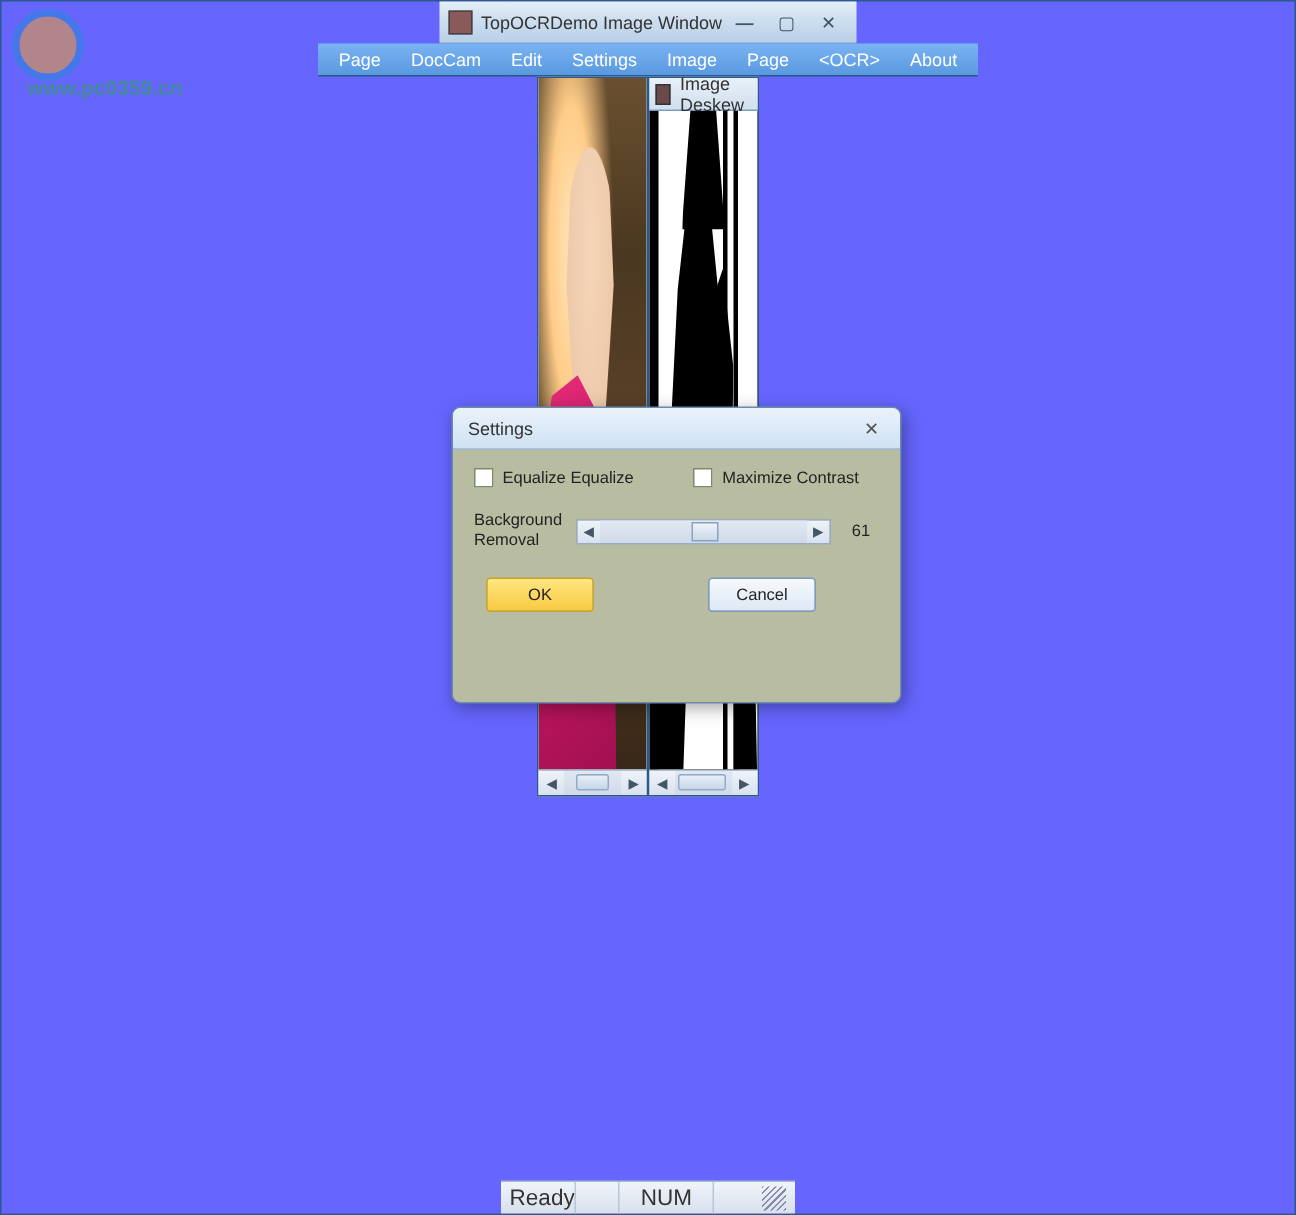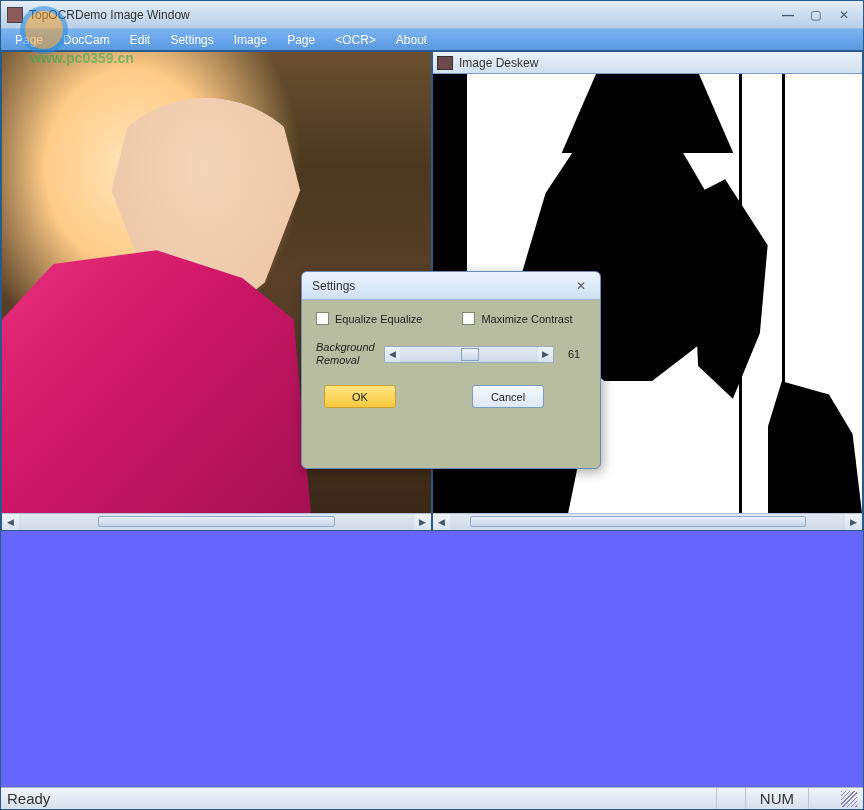--- a/index.html
+++ b/index.html
@@ -1,18 +1,18 @@
 <!DOCTYPE html>
 <html><head>
 <meta charset="utf-8">
 <style>
 * { box-sizing: border-box; margin: 0; padding: 0; font-family: "Segoe UI", Tahoma, sans-serif; }
 body { width: 864px; height: 810px; overflow: hidden; background: #6666ff; position: relative; }
 
-.window { width: 100%; height: 100%; display: flex; flex-direction: column; border: 1px solid #2a5a8a; }
+.window { width: 100%; height: 100%; display: flex; flex-direction: column; border: 1px solid #2a5a8a; align-items: center; }
 
 .titlebar {
   background: linear-gradient(to bottom, #e6eff7 0%, #d0e0f0 40%, #b8d0e8 100%);
   height: 28px; display: flex; align-items: center; padding: 0 6px;
   border-bottom: 1px solid #9ab8d6;
 }
 .titlebar .app-icon { width: 16px; height: 16px; background: #8a5a5a; border: 1px solid #444; margin-right: 6px; }
 .titlebar .title { flex: 1; font-size: 12px; color: #333; }
 .titlebar .winbtn { width: 26px; height: 18px; margin-left: 2px; display: flex; align-items: center; justify-content: center; font-size: 12px; color: #456; cursor: default; }
 .titlebar .winbtn.min::before { content:"—"; font-weight: bold; }
@@ -89,37 +89,37 @@
   height: 28px; background: linear-gradient(to bottom, #eaf2fb, #cfe2f3);
   border-bottom: 1px solid #9db8d8; display: flex; align-items: center; padding: 0 10px;
   font-size: 12px; color: #333;
 }
 .dlg-title .dlg-x { margin-left: auto; width: 18px; height: 18px; display: flex; align-items: center; justify-content: center; font-size: 12px; color: #555; cursor: default; }
 .dlg-body { padding: 12px 14px 10px; font-size: 11px; color: #222; }
 .checkrow { display: flex; gap: 40px; margin-bottom: 16px; }
 .chk { display: flex; align-items: center; gap: 6px; }
 .chk .box { width: 13px; height: 13px; background: #fff; border: 1px solid #7a8a6a; }
 .sliderrow { display: flex; align-items: center; gap: 8px; margin-bottom: 18px; }
-.sliderrow .lbl { width: 60px; line-height: 1.2; font-style: italic; }
+.sliderrow .lbl { width: 60px; line-height: 1.2; }
 .slider { flex: 1; height: 17px; display: flex; align-items: center; background: linear-gradient(to bottom, #eef3f9, #d8e2ee); border: 1px solid #99acc2; }
 .slider .arrow { width: 15px; height: 15px; display: flex; align-items: center; justify-content: center; font-size: 9px; color: #456; }
 .slider .track { flex: 1; height: 100%; position: relative; background: linear-gradient(to bottom, #e2e9f3, #d0d9e8); }
 .slider .thumb { position: absolute; top: 1px; left: 44%; width: 18px; height: 13px; background: linear-gradient(to bottom, #eef3fa, #cad8ea); border: 1px solid #8aa2c0; }
 .valnum { width: 24px; text-align: center; }
 .btnrow { display: flex; gap: 76px; padding-left: 8px; }
 .btn {
   min-width: 72px; height: 23px; border: 1px solid #7a9abf; border-radius: 3px;
   display: flex; align-items: center; justify-content: center; font-size: 11px;
   background: linear-gradient(to bottom, #f6f9fd, #dde8f4);
 }
 .btn.primary { background: linear-gradient(to bottom, #ffe680, #f7c942); border-color: #c9a22a; }
 
 
 .watermark {
-  position: absolute; left: 20px; top: 6px; width: 180px; height: 64px;
+  position: absolute; left: 8px; top: 6px; width: 180px; height: 64px;
   pointer-events: none; opacity: 0.55;
 }
 .wm-circle { position: absolute; left: 0; top: 0; width: 48px; height: 48px; border: 5px solid #2a88d8; border-radius: 50%; background: #f0a030; }
 .wm-url { position: absolute; left: 10px; top: 44px; font-size: 14px; color: #2aa84a; font-weight: bold; }
 </style>
 </head>
 <body>
 
 <div class="window">
   <div class="titlebar">

